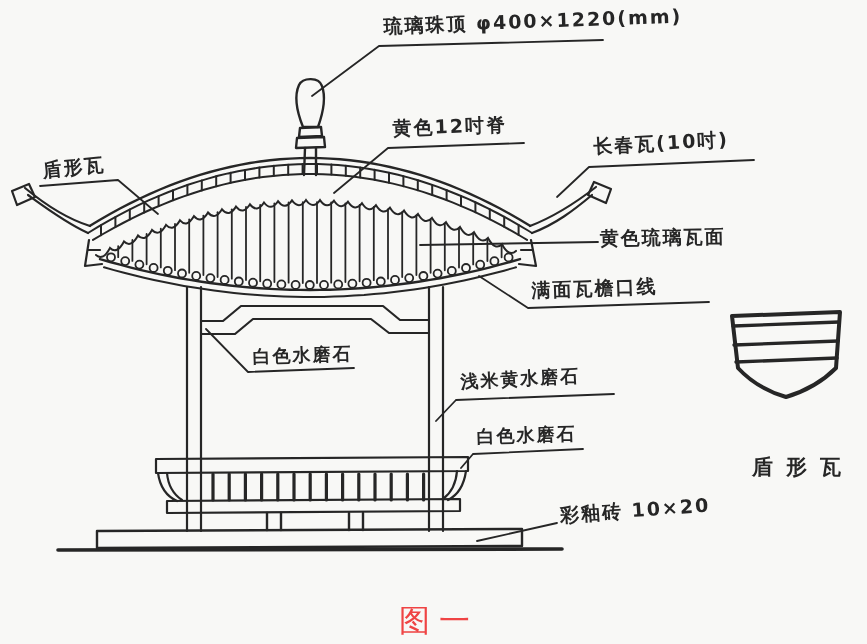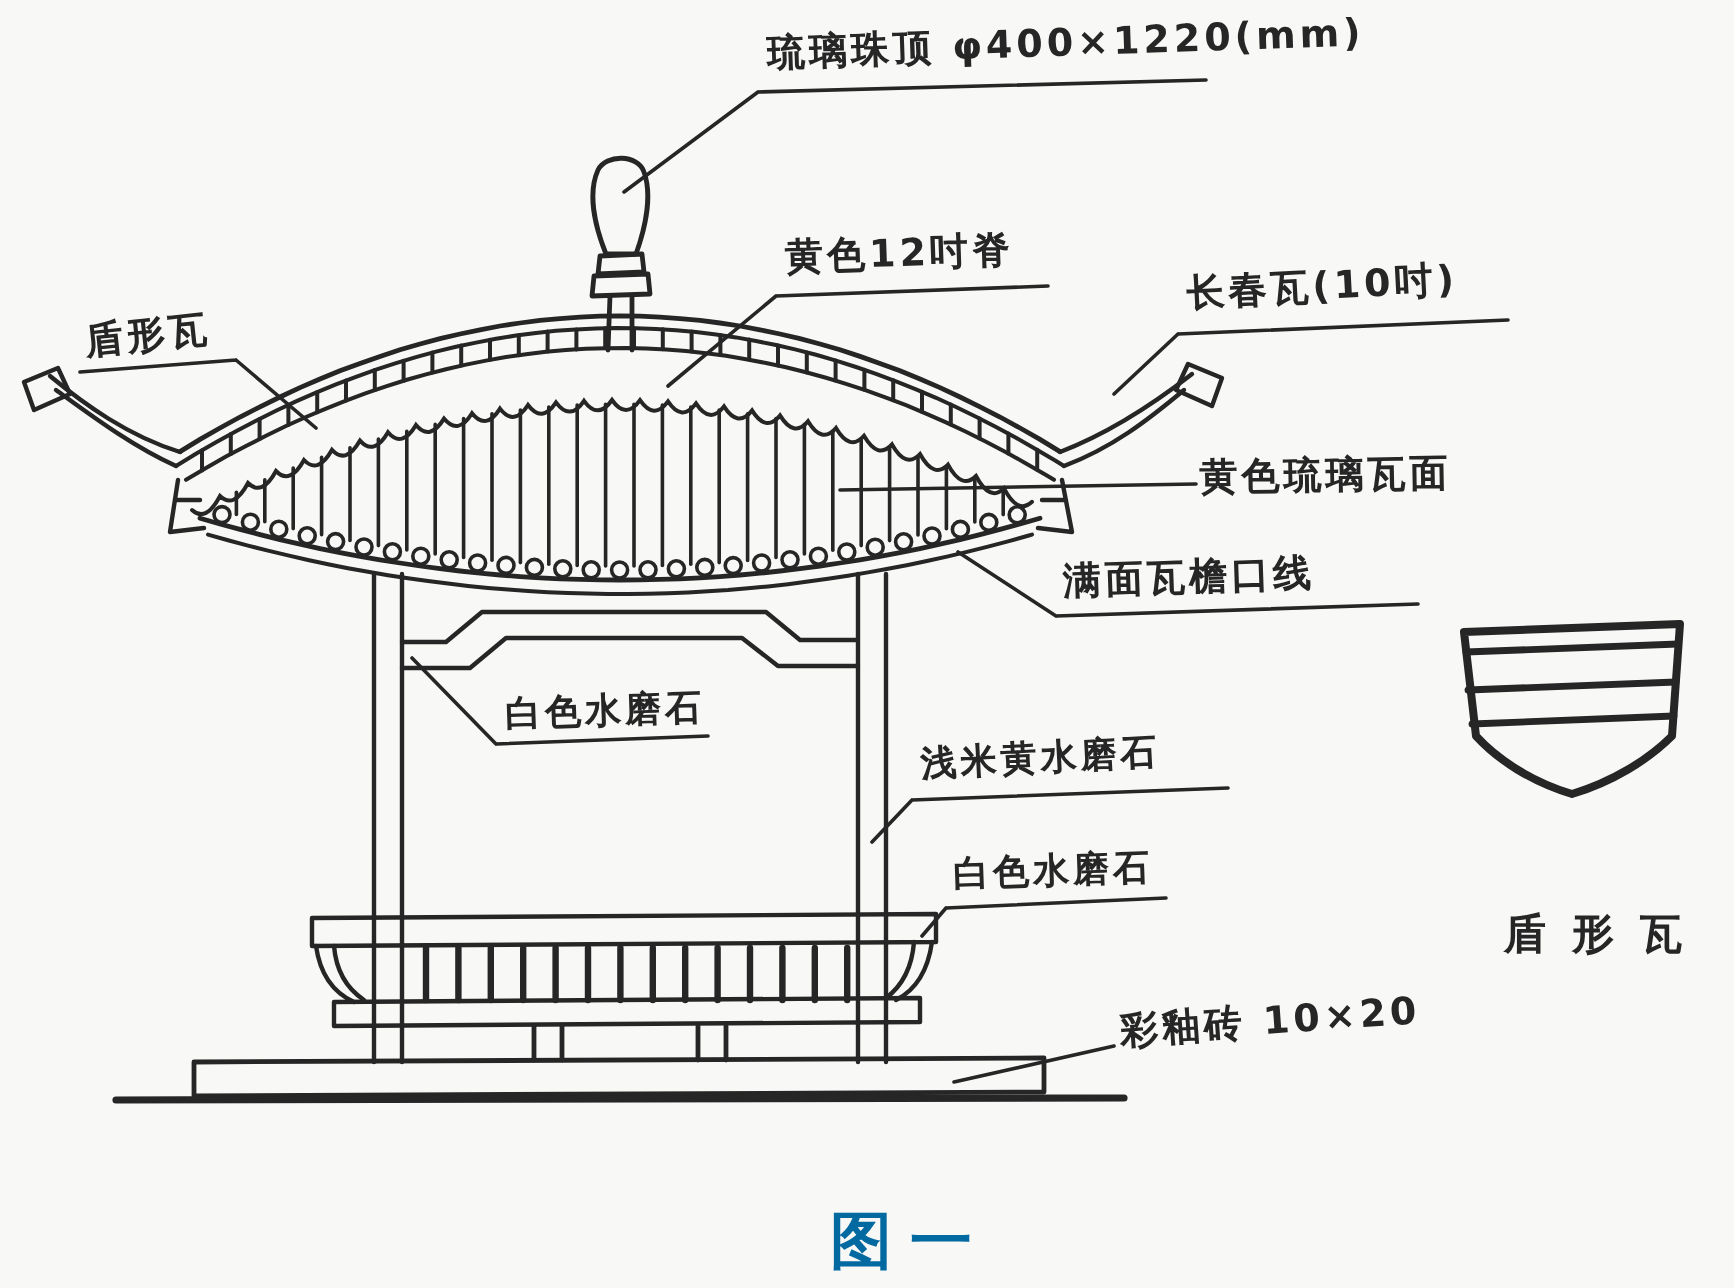--- a/index.html
+++ b/index.html
@@ -7,22 +7,22 @@
   body { width:867px; height:644px; overflow:hidden; background:var(--paper);
          font-family:"DejaVu Sans", sans-serif; }
   .page { position:relative; width:867px; height:644px; background:var(--paper); }
   svg { position:absolute; left:0; top:0; }
   .ink { stroke:var(--ink); fill:none; stroke-linecap:round; stroke-linejoin:round; }
   #roof-gen line, #roof-gen path, #roof-gen circle { stroke:var(--ink); fill:none; stroke-linecap:round; }
   .lbl { position:absolute; color:var(--ink); font-size:19px; font-weight:600;
          letter-spacing:2px; white-space:nowrap; transform-origin:left bottom; }
   .lbl.small { font-size:18px; }
   .lbl.spread { letter-spacing:13px; font-size:21px; }
-  .caption { position:absolute; color:#0369a1; font-size:31px; font-weight:700;
-             letter-spacing:9px; white-space:nowrap;margin-left:16px; }
+  .caption { position:absolute; color:#ef4444; font-size:31px; font-weight:400;
+             letter-spacing:9px; white-space:nowrap; }
 </style>
 </head>
 <body>
 
 <div class="page">
 
   <svg width="867" height="644" viewBox="0 0 867 644">
 
     <g id="roof-gen">
         <path d="M90 225.8 L100 219.7 L110 214.0 L120 208.5 L130 203.4 L140 198.5 L150 193.8 L160 189.5 L170 185.4 L180 181.7 L190 178.2 L200 174.9 L210 172.0 L220 169.3 L230 167.0 L240 164.9 L250 163.0 L260 161.5 L270 160.2 L280 159.3 L290 158.6 L300 158.1 L310 158.0 L320 158.1 L330 158.6 L340 159.3 L350 160.2 L360 161.5 L370 163.0 L380 164.9 L390 167.0 L400 169.3 L410 172.0 L420 174.9 L430 178.2 L440 181.7 L450 185.4 L460 189.5 L470 193.8 L480 198.5 L490 203.4 L500 208.5 L510 214.0 L520 219.7 L530 225.8" stroke-width="2.4"></path>

